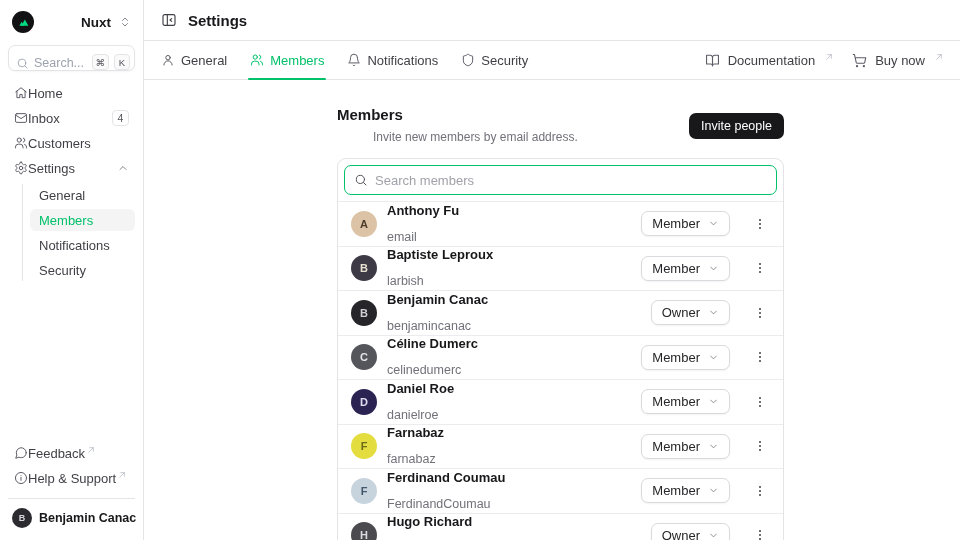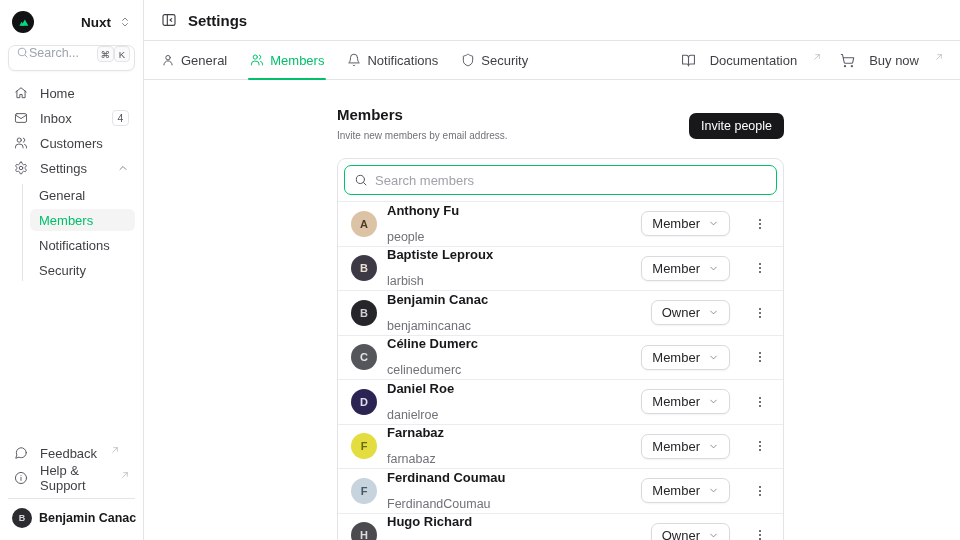--- a/index.html
+++ b/index.html
@@ -9,27 +9,27 @@
   svg.ic{fill:none;stroke:currentColor;stroke-width:1.7;stroke-linecap:round;stroke-linejoin:round;display:block;}
 
   
   .sidebar{position:absolute;left:0;top:0;width:144px;height:540px;background:#fff;
     border-right:1px solid var(--border);display:flex;flex-direction:column;padding:8px 8px 10px;}
   .team-row{display:flex;align-items:center;gap:7px;padding:3px 4px;margin-bottom:9px;border-radius:6px;cursor:pointer;}
   .logo-circle{width:22px;height:22px;border-radius:50%;background:#121214;display:flex;align-items:center;justify-content:center;flex:0 0 auto;}
   .team-name{font-size:13.5px;font-weight:700;color:var(--text);padding-left:40px;}
   .updown{margin-left:auto;color:#71717a;}
   .side-search{height:26px;border:1px solid var(--border);border-radius:7px;background:#fff;display:flex;
-    align-items:flex-start;padding:0 4px 0 7px;margin-bottom:11px;color:#9ca3af;box-shadow:0 1px 2px rgba(0,0,0,.04);cursor:text;}
+    align-items:flex-end;gap:5px;padding:0 4px 0 7px;margin-bottom:11px;color:#9ca3af;box-shadow:0 1px 2px rgba(0,0,0,.04);cursor:text;}
   .side-search .ph{font-size:12.5px;color:#9ca3af;flex:1;}
   .kbd{min-width:16px;height:16px;border:1px solid var(--border);border-radius:4px;background:#fafafa;
     font-size:9.5px;color:#52525b;display:flex;align-items:center;justify-content:center;padding:0 3px;}
   .nav{display:flex;flex-direction:column;gap:3px;}
-  .nav-item{display:flex;align-items:center;gap:12px;height:22px;padding:0 6px;border-radius:6px;
-    font-size:13px;color:var(--body);cursor:pointer;}
+  .nav-item{display:flex;align-items:center;gap:0;height:22px;padding:0 6px;border-radius:6px;
+    font-size:13px;color:var(--body);cursor:pointer;text-align:center;}
   .nav-item .nico{color:var(--icon);flex:0 0 auto;display:flex;}
   .badge{margin-left:auto;min-width:17px;height:16px;border:1px solid var(--border);border-radius:4px;
     font-size:10.5px;color:#52525b;display:flex;align-items:center;justify-content:center;padding:0 3px;background:#fff;}
   .nav-chev{margin-left:auto;color:#71717a;display:flex;}
   .subnav{margin:2px 0 0 14px;border-left:1px solid var(--border);padding-left:7px;display:flex;flex-direction:column;gap:3px;}
   .sub-item{height:22px;display:flex;align-items:center;padding:0 9px;border-radius:6px;font-size:13px;color:var(--body);cursor:pointer;}
   .sub-item.active{background:#f4f4f5;font-weight:500;}
   .side-spacer{flex:1;}
   .side-footer{display:flex;flex-direction:column;gap:3px;}
   .ext{margin-left:2px;margin-bottom:6px;color:#9ca3af;display:inline-flex;}
@@ -44,29 +44,29 @@
   .collapse-btn{color:#3f3f46;display:flex;cursor:pointer;}
   .page-title{font-size:15px;font-weight:700;color:var(--text);}
   .tabbar{position:absolute;left:144px;top:41px;width:816px;height:39px;border-bottom:1px solid var(--border);
     display:flex;align-items:center;gap:23px;padding:0 17px;background:#fff;}
   .tab{position:relative;height:100%;display:flex;align-items:center;gap:6px;font-size:13px;color:var(--body);cursor:pointer;}
   .tab .tico{color:var(--icon);display:flex;}
   .tab.active{font-weight:500;}
   .tab.active .tico{color:inherit;}
   .tab-underline{position:absolute;left:-2px;right:-2px;bottom:-1px;height:2px;border-radius:2px;}
   .header-links{margin-left:auto;display:flex;align-items:center;gap:19px;}
-  .hlink{display:flex;align-items:center;gap:14px;font-size:13px;color:var(--body);cursor:pointer;}
+  .hlink{display:flex;align-items:center;gap:8px;font-size:13px;color:var(--body);cursor:pointer;}
   .hlink .tico{color:var(--icon);display:flex;}
 
   
   .content{position:absolute;left:144px;top:80px;width:816px;height:460px;background:#fff;overflow:hidden;}
   .section-head{position:absolute;left:193px;top:26px;width:447px;display:flex;}
   .sh-left{display:flex;flex-direction:column;gap:7px;}
   .sec-title{font-size:15px;font-weight:700;color:var(--text);}
-  .sec-desc{font-size:10px;color:var(--muted);}
+  .sec-desc{font-size:12px;color:var(--muted);margin-left:36px;}
   .invite-btn{margin-left:auto;align-self:flex-start;margin-top:7px;border:none;color:#fff;font-size:12.5px;
     font-weight:500;padding:6px 12px;border-radius:7px;cursor:pointer;font-family:inherit;}
   .panel{position:absolute;left:193px;top:78px;width:447px;height:420px;border:1px solid var(--border);
     border-radius:9px;background:#fff;overflow:hidden;}
   .search-wrap{padding:6px;}
   .member-search{height:30px;border:1.5px solid #00c16a;border-radius:7px;background:#fff;display:flex;
     align-items:center;gap:7px;padding:0 9px;color:#9ca3af;}
   .member-search input{border:none;outline:none;flex:1;font-size:13px;color:var(--text);font-family:inherit;padding:0;background:transparent;}
   .member-search input::placeholder{color:#a1a1aa;}
   .row{display:flex;align-items:center;gap:10px;height:44.5px;padding:0 13px;border-top:1px solid var(--border-soft);}
@@ -330,21 +330,21 @@
             </svg>
         </span>
         <input type="text" placeholder="Search members" style="">
       </div>
     </div>
 
     <div class="row">
       <span class="avatar" style="background: rgb(221, 195, 165); color: rgb(74, 59, 42);">A</span>
       <span class="m-id">
         <span class="m-name">Anthony Fu</span>
-        <span class="m-user">people</span>
+        <span class="m-user">email</span>
       </span>
       <button class="role-btn">
         <span>Member</span>
         <span class="chev">
             <svg class="ic" width="11" height="11" viewBox="0 0 24 24">
               <path d="m6 9 6 6 6-6"></path>
             </svg>
           </span>
       </button>
       <span class="kebab">

